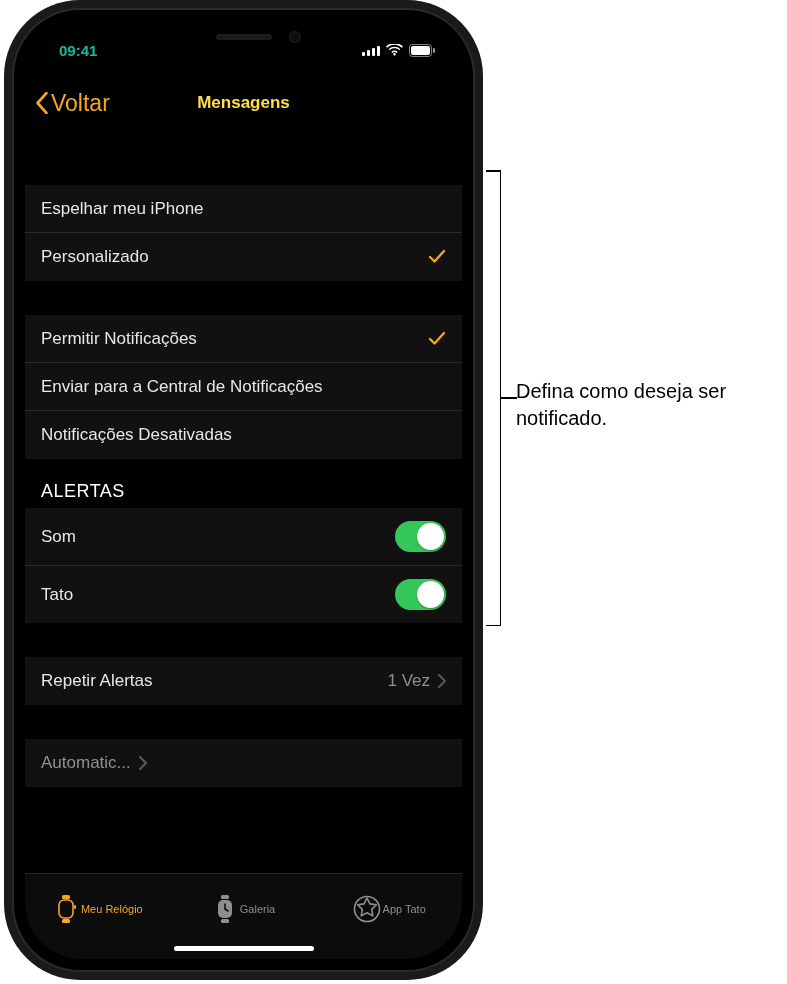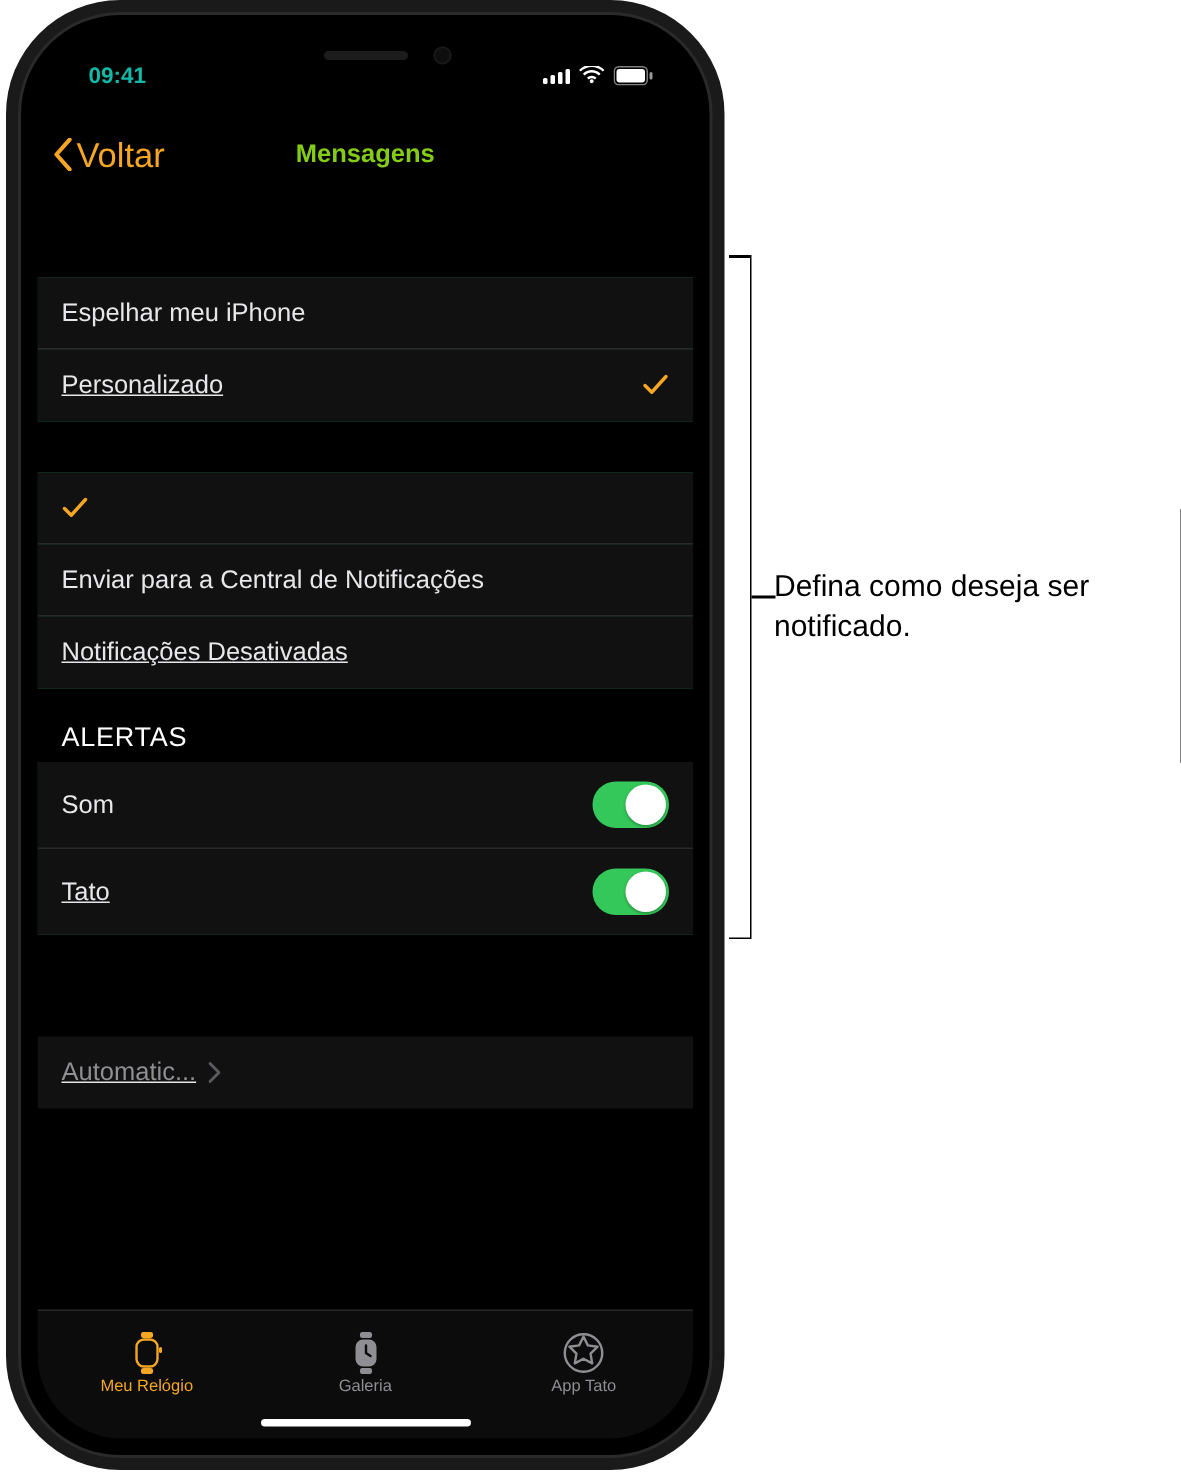--- a/index.html
+++ b/index.html
@@ -77,41 +77,41 @@
     display:flex; align-items:center; justify-content:center;
     color:#fff;
   }
   .nav-back {
     position:absolute; left:10px; top:0; height:44px;
     display:flex; align-items:center;
     color:#f5a623; font-size:23px;
     gap:2px;
   }
   .nav-back svg { width:14px; height:22px; }
-  .nav-title { font-size:17px; font-weight:600; color:#84cc16; }
+  .nav-title { font-size:17px; font-weight:600; color:#fde047; }
 
   .content {
     position:absolute;
     top:112px; left:0; right:0; bottom:86px;
     overflow:hidden;
     color:#fff;
   }
   .section-gap { height:34px; }
   .cell {
     background:#111112;
     min-height:48px;
     padding: 13px 16px;
     display:flex; align-items:center; justify-content:space-between;
     border-bottom:1px solid #2a2a2c;
     font-size:17px;
     color:#e7e7e9;
   }
   .cell:last-child { border-bottom:none; }
   .group { background:#15803d; }
-  .group .cell:last-of-type{ border-bottom:none;text-decoration:underline;}
+  .group .cell:last-of-type{ border-bottom:none;}
   .check { color:#f5a623; }
   .check svg{ width:18px; height:18px; display:block;}
   .section-header {
     padding: 22px 16px 6px 16px;
     font-size:18px; letter-spacing:0.5px;
     color:#ffffff;
     text-transform:uppercase;
   }
   .switch {
     position:relative; width:51px; height:31px;
@@ -128,21 +128,21 @@
 
   .tabbar {
     position:absolute;
     left:0; right:0; bottom:0; height:86px;
     background:#0c0c0c;
     border-top:1px solid #262628;
     display:flex;
     padding-bottom:16px;
   }
   .tab {
-    flex:1; display:flex; flex-direction:column; align-items:center; justify-content:center;
+    flex:1; display:flex; flex-direction:row; align-items:center; justify-content:center;
     gap:2px; font-size:11px; color:#8e8e93;
   }
   .tab.active { color:#f5a623; }
   .tab .ticon { height:28px; display:flex; align-items:center; justify-content:center;}
   .tab svg { display:block; }
   .home-indicator {
     position:absolute; bottom:8px; left:50%; transform:translateX(-50%);
     width:140px; height:5px; background:#fff; border-radius:3px;
   }
 
@@ -236,20 +236,21 @@
                   <path d="M2 9l4.5 4.5L16 3" stroke="#f5a623" stroke-width="2.3" fill="none" stroke-linecap="round" stroke-linejoin="round"></path>
                 </svg>
             </span>
           </div>
         </div>
 
         <div class="section-gap"></div>
 
         <div class="group">
           <div class="cell">
+            <span>Permitir Notificações</span>
             <span class="check">
               <svg viewBox="0 0 18 18">
                   <path d="M2 9l4.5 4.5L16 3" stroke="#f5a623" stroke-width="2.3" fill="none" stroke-linecap="round" stroke-linejoin="round"></path>
                 </svg>
             </span>
           </div>
           <div class="cell">
             <span>Enviar para a Central de Notificações</span>
           </div>
           <div class="cell">
@@ -268,20 +269,33 @@
           <div class="cell">
             <span>Tato</span>
             <div class="switch">
                 <div class="knob"></div>
               </div>
           </div>
         </div>
 
         <div class="section-gap"></div>
 
+        <div class="group">
+          <div class="cell">
+            <span>Repetir Alertas</span>
+            <span class="right">
+              <span>1 Vez</span>
+              <span class="chevron">
+                  <svg viewBox="0 0 8 14">
+                    <path d="M1 1l6 6-6 6" stroke="#5a5a5e" stroke-width="2" fill="none" stroke-linecap="round" stroke-linejoin="round"></path>
+                  </svg>
+                </span>
+            </span>
+          </div>
+        </div>
 
         <div class="section-gap"></div>
 
         <div class="group">
           <div class="cell">
             <span class="right">
               <span>Automatic...</span>
               <span class="chevron">
                   <svg viewBox="0 0 8 14">
                     <path d="M1 1l6 6-6 6" stroke="#5a5a5e" stroke-width="2" fill="none" stroke-linecap="round" stroke-linejoin="round"></path>

